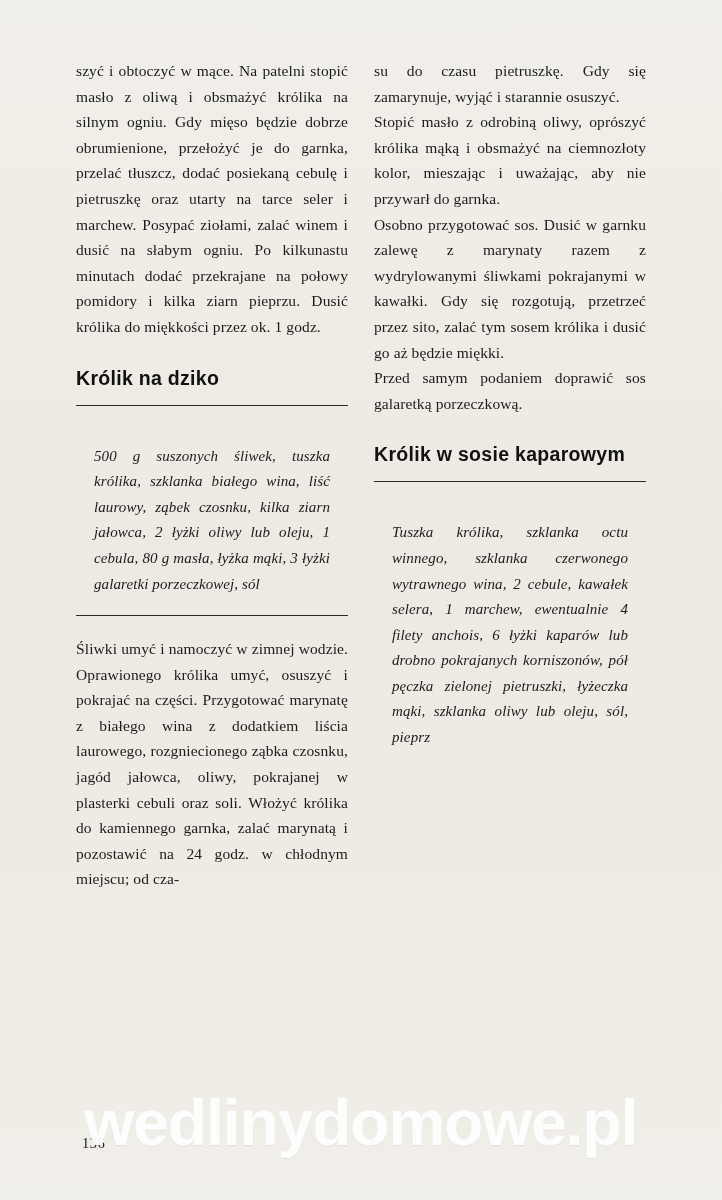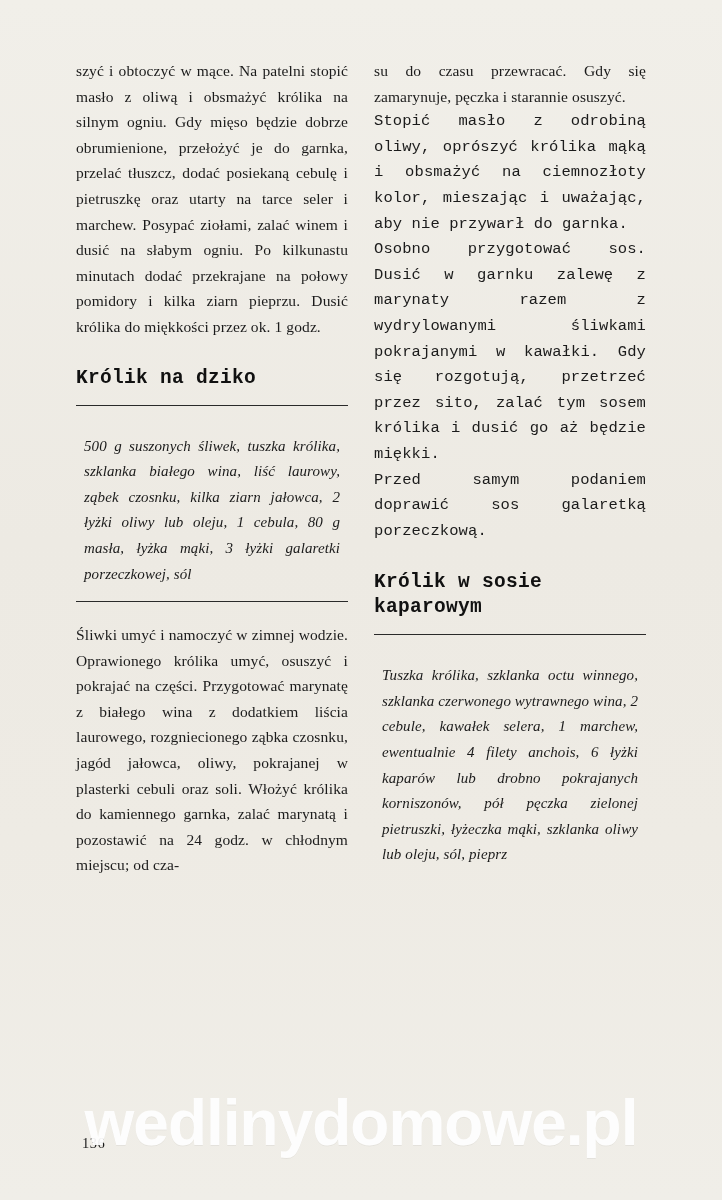--- a/index.html
+++ b/index.html
@@ -42,38 +42,37 @@
     margin: 0 0 0 0;
     font-size: 15.5px;
     line-height: 25.6px;
     text-align: justify;
     text-justify: inter-word;
     hyphens: manual;
     letter-spacing: 0.1px;
   }
   p.body + p.body {
     margin-top: 0px;
-    font-family: Liberation Mono, monospace;
   }
   .ingredients {
     font-style: italic;
     font-size: 15px;
     line-height: 25.6px;
     text-align: justify;
-    margin: 8px;
+    margin: 18px;
     letter-spacing: 0.1px;
   }
   .rule {
     border: none;
     border-top: 1.6px solid #2a2a2a;
     margin: 14px 0 0 0;
     height: 0;
   }
   .recipe-title {
-    font-family: Liberation Mono, monospace;
+    font-family: Liberation Sans, sans-serif;
     font-weight: bold;
     font-size: 19.5px;
     line-height: 25px;
     letter-spacing: 0.3px;
     margin: 26px 0 8px 0;
     color: #111;
   }
   .gap-md { height: 20px; }
   .page-number {
     position: absolute;
@@ -138,21 +137,21 @@
       <p class="ingredients">500 g suszonych śliwek, tuszka królika, szklanka białego wina, liść laurowy, ząbek czosnku, kilka ziarn jałowca, 2 łyżki oliwy lub oleju, 1 cebula, 80 g masła, łyżka mąki, 3 łyżki galaretki porzeczkowej, sól</p>
 
       <hr class="rule">
 
       <div class="gap-md"></div>
 
       <p class="body">Śliwki umyć i namoczyć w zimnej wodzie. Oprawionego królika umyć, osuszyć i pokrajać na części. Przygotować marynatę z białego wina z dodatkiem liścia laurowego, rozgniecionego ząbka czosnku, jagód jałowca, oliwy, pokrajanej w plasterki cebuli oraz soli. Włożyć królika do kamiennego garnka, zalać marynatą i pozostawić na 24 godz. w chłodnym miejscu; od cza-</p>
     </div>
 
     <div class="col">
-      <p class="body">su do czasu przewracać. Gdy się zamarynuje, pęczka i starannie osuszyć.</p>
+      <p class="body">su do czasu pietruszkę. Gdy się zamarynuje, wyjąć i starannie osuszyć.</p>
 
       <p class="body">Stopić masło z odrobiną oliwy, oprószyć królika mąką i obsmażyć na ciemnozłoty kolor, mieszając i uważając, aby nie przywarł do garnka.</p>
 
       <p class="body">Osobno przygotować sos. Dusić w garnku zalewę z marynaty razem z wydrylowanymi śliwkami pokrajanymi w kawałki. Gdy się rozgotują, przetrzeć przez sito, zalać tym sosem królika i dusić go aż będzie miękki.</p>
 
       <p class="body">Przed samym podaniem doprawić sos galaretką porzeczkową.</p>
 
       <h2 class="recipe-title">Królik w sosie kaparowym</h2>
       <hr class="rule">
 

